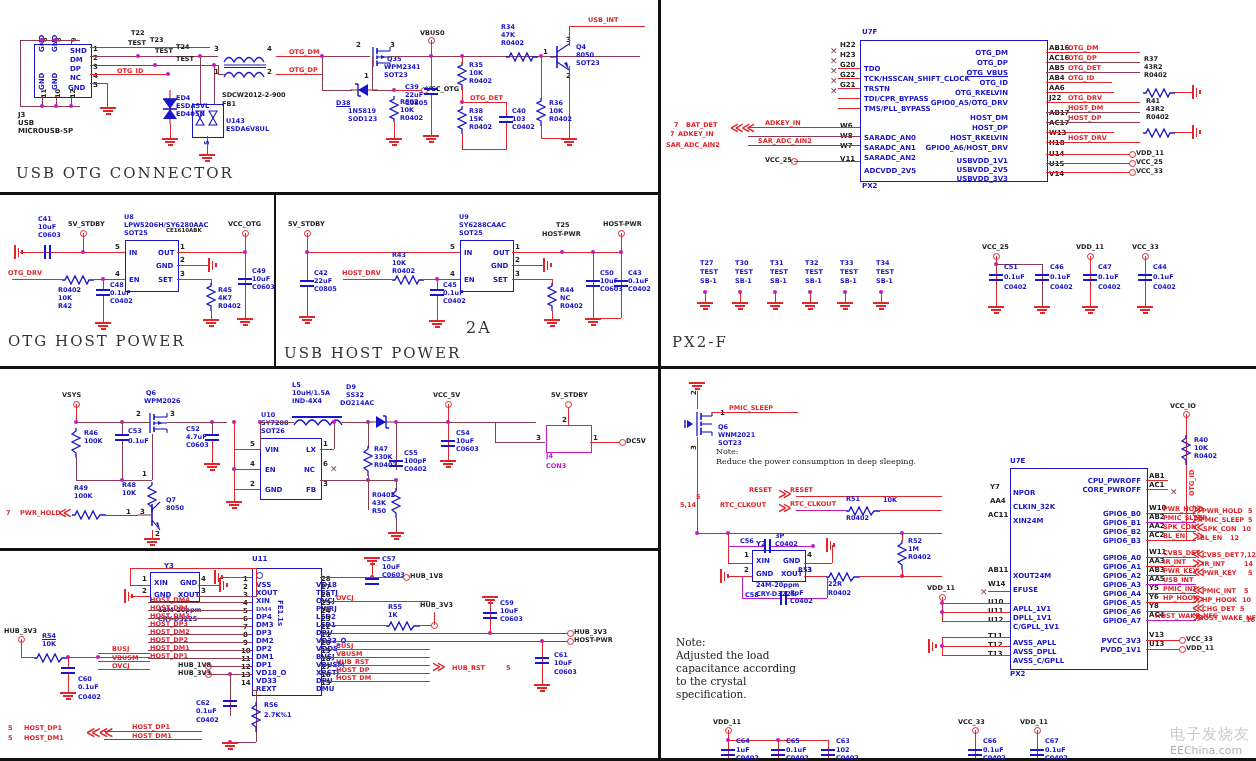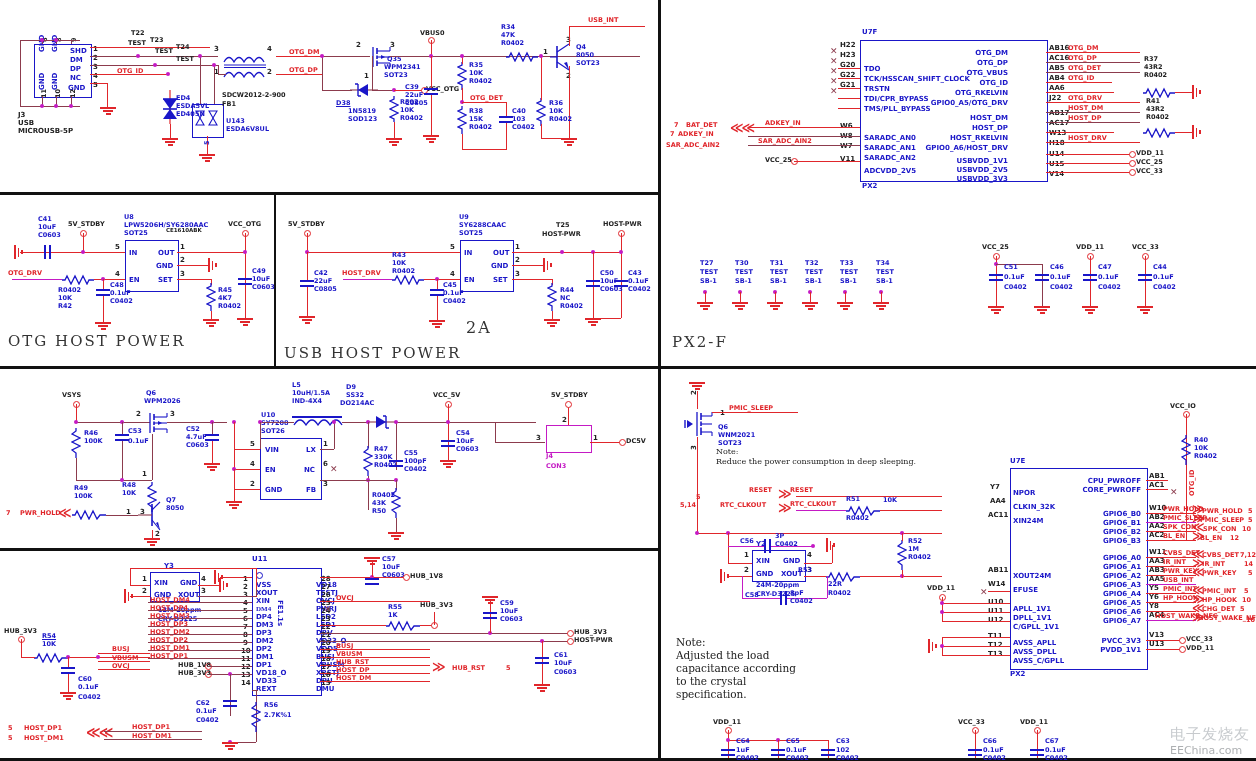--- a/index.html
+++ b/index.html
@@ -83,20 +83,21 @@
 <div id="sheet">
 
   <div class="frame" style="left:0;top:192px;width:660px;height:3px;"></div>
   <div class="frame" style="left:0;top:366px;width:660px;height:3px;"></div>
   <div class="frame" style="left:0;top:548px;width:660px;height:3px;"></div>
   <div class="frame" style="left:274px;top:192px;width:2px;height:174px;"></div>
   <div class="frame" style="left:658px;top:0;width:3px;height:761px;"></div>
   <div class="frame" style="left:661px;top:366px;width:595px;height:3px;"></div>
   <div class="frame" style="left:0;top:758px;width:1256px;height:3px;"></div>
 
+  <div class="title" style="left:16px;top:164px;">USB  OTG  CONNECTOR</div>
 
   <div class="box" style="left:34px;top:44px;width:56px;height:52px;"></div>
   <div class="lbl b t7 blue" style="left:39px;top:52px;transform:rotate(-90deg);transform-origin:left top;">GND</div>
   <div class="lbl b t7 blue" style="left:39px;top:90px;transform:rotate(-90deg);transform-origin:left top;">GND</div>
   <div class="lbl b t7 blue" style="left:52px;top:52px;transform:rotate(-90deg);transform-origin:left top;">GND</div>
   <div class="lbl b t7 blue" style="left:52px;top:90px;transform:rotate(-90deg);transform-origin:left top;">GND</div>
   <div class="lbl b t7 blue" style="left:70px;top:48px;">SHD</div>
   <div class="lbl b t7 blue" style="left:70px;top:57px;">DM</div>
   <div class="lbl b t7 blue" style="left:70px;top:66px;">DP</div>
   <div class="lbl b t7 blue" style="left:70px;top:75px;">NC</div>
@@ -422,21 +423,21 @@
   <div class="wire wh" style="left:748px;top:136px;width:112px;"></div>
   <div class="wire wh" style="left:748px;top:145px;width:112px;"></div>
   <div class="lbl b t65 net" style="left:765px;top:120px;">ADKEY_IN</div>
   <div class="lbl b t65 net" style="left:758px;top:138px;">SAR_ADC_AIN2</div>
   <div class="pinc" style="left:794px;top:161px;"></div>
   <div class="lbl b t65 blk-t" style="left:765px;top:157px;">VCC_25</div>
   <div class="wire r wh" style="left:794px;top:161px;width:66px;"></div>
 
   <div class="ic-pin" style="left:1008px;top:49px;text-align:right;transform:translateX(-100%);">OTG_DM</div>
   <div class="ic-pin" style="left:1008px;top:59px;text-align:right;transform:translateX(-100%);">OTG_DP</div>
-  <div class="ic-pin" style="left:1008px;top:69px;text-align:right;transform:translateX(-100%);">OTG_VBUS</div>
+  <div class="ic-pin" style="left:1008px;top:69px;text-align:right;transform:translateX(-100%);text-decoration:underline;">OTG_VBUS</div>
   <div class="ic-pin" style="left:1008px;top:79px;text-align:right;transform:translateX(-100%);">OTG_ID</div>
   <div class="ic-pin" style="left:1008px;top:89px;text-align:right;transform:translateX(-100%);">OTG_RKELVIN</div>
   <div class="ic-pin" style="left:1008px;top:99px;text-align:right;transform:translateX(-100%);">GPIO0_A5/OTG_DRV</div>
   <div class="ic-pin" style="left:1008px;top:114px;text-align:right;transform:translateX(-100%);">HOST_DM</div>
   <div class="ic-pin" style="left:1008px;top:124px;text-align:right;transform:translateX(-100%);">HOST_DP</div>
   <div class="ic-pin" style="left:1008px;top:134px;text-align:right;transform:translateX(-100%);">HOST_RKELVIN</div>
   <div class="ic-pin" style="left:1008px;top:144px;text-align:right;transform:translateX(-100%);">GPIO0_A6/HOST_DRV</div>
   <div class="ic-pin" style="left:1008px;top:157px;text-align:right;transform:translateX(-100%);">USBVDD_1V1</div>
   <div class="ic-pin" style="left:1008px;top:166px;text-align:right;transform:translateX(-100%);">USBVDD_2V5</div>
   <div class="ic-pin" style="left:1008px;top:175px;text-align:right;transform:translateX(-100%);">USBVDD_3V3</div>

